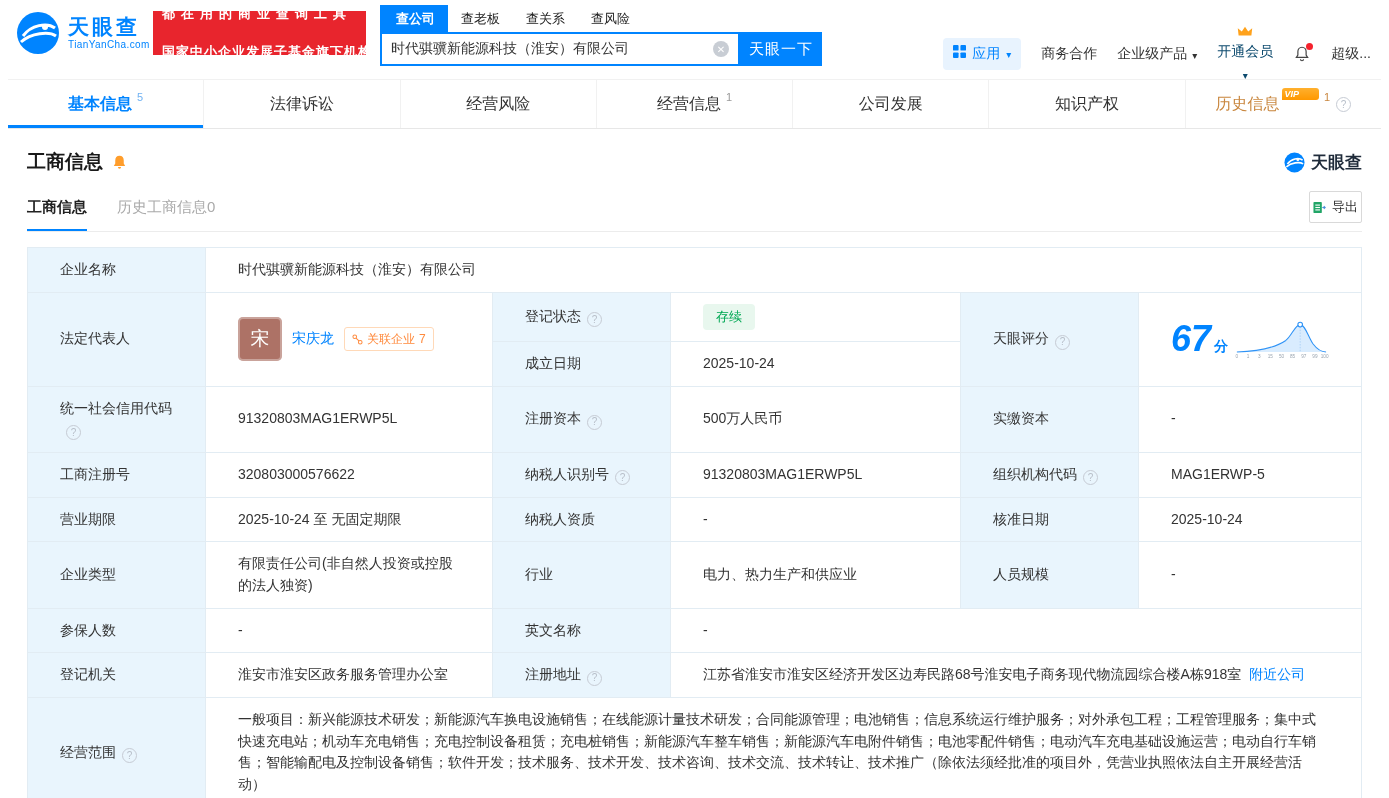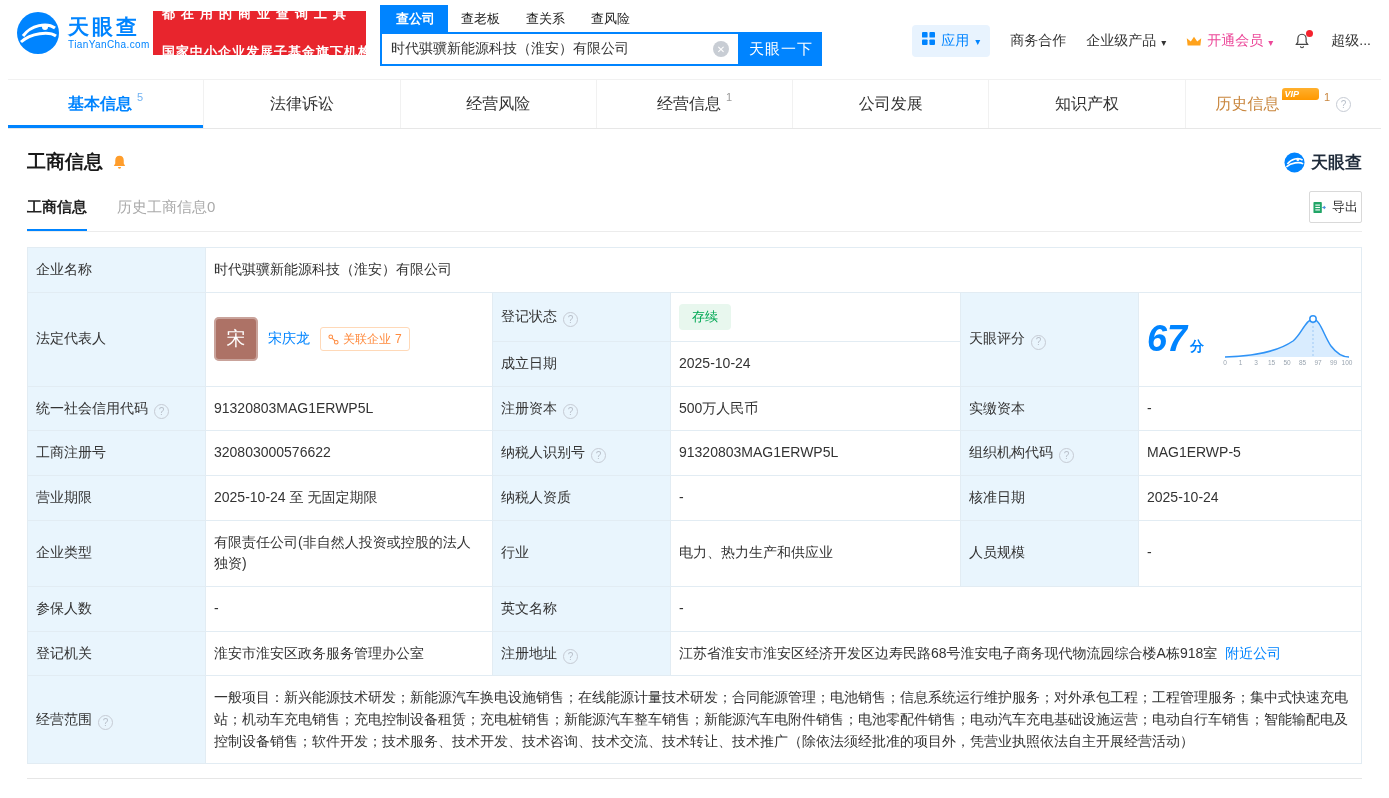--- a/index.html
+++ b/index.html
@@ -25,21 +25,21 @@
   .srow { display:flex; }
   .sbox { width:360px; height:34px; border:2px solid #0084ff; background:#fff; display:flex; align-items:center; padding:0 9px; }
   .sbox input { flex:1; border:none; outline:none; font-size:14px; color:#333; font-family:inherit; background:transparent; }
   .clear-btn { width:16px; height:16px; min-width:16px; border-radius:50%; background:#c8cdd4; color:#fff;
                display:flex; align-items:center; justify-content:center; font-size:10px; cursor:pointer; }
   .clear-btn::after { content:"✕"; }
   .search-btn { width:82px; height:34px; background:#0084ff; color:#fff; border:none; font-size:15px; cursor:pointer; font-family:inherit; letter-spacing:1px; }
   .topnav { position:absolute; right:18px; top:25px; display:flex; align-items:center; gap:20px; font-size:14px; white-space:nowrap; }
   .apps-btn { display:flex; gap:6px; background:#e8f3fe; color:#0084ff; padding:7px 10px; border-radius:4px; cursor:pointer; }
   .nav-item { color:#333; cursor:pointer; display:flex; align-items:center; gap:5px; }
-  .nav-item.vip { color:#ec4899; }
+  .nav-item.vip { color:#0c4a6e;flex-direction:column; }
   .caret::after { content:"▾"; font-size:10px; }
   .bell-wrap { position:relative; cursor:pointer; display:flex; }
   .bell-dot { position:absolute; top:-2px; right:-2px; width:7px; height:7px; background:#f5222d; border-radius:50%; }
   
   .maintabs { display:flex; margin:13px 8px 0; border-top:1px solid #f1f1f1; border-bottom:1px solid #e7e7e7; }
   .maintab { flex:1; height:48px; display:flex; align-items:center; justify-content:center; font-size:16px; color:#333; cursor:pointer; position:relative; }
   .maintab + .maintab { border-left:1px solid #f1f1f1; }
   .maintab.active { color:#0084ff; font-weight:bold; box-shadow: inset 0 -3px 0 #0084ff; }
   .tcount { font-size:11px; margin-left:5px; color:#999; align-self:flex-start; margin-top:11px; font-weight:normal; }
   .maintab.active .tcount { color:#6fb1f2; }
@@ -55,21 +55,21 @@
   .wm { display:flex; align-items:center; gap:6px; font-size:17px; font-weight:bold; color:#1f2b3a; }
   .subbar { margin-top:16px; border-bottom:1px solid #ececec; display:flex; justify-content:space-between; align-items:flex-end; }
   .subtabs { display:flex; gap:30px; }
   .subtab { font-size:15px; padding-bottom:12px; cursor:pointer; color:#222; }
   .subtab.active { font-weight:bold; border-bottom:2px solid #0084ff; }
   .subtab.inactive { color:#aaa; }
   .export-btn { display:flex; align-items:center; gap:6px; border:1px solid #d9d9d9; border-radius:2px; padding:6px 3px;
                 font-size:13px; color:#333; background:#fff; cursor:pointer; margin-bottom:8px; }
   
   .info-table { width:100%; border-collapse:collapse; margin-top:15px; table-layout:fixed; }
-  .info-table td { border:1px solid #e2ecf3; padding:11px 8px; font-size:14px; color:#333; line-height:1.55; word-break:break-all; vertical-align:middle; }
+  .info-table td { border:1px solid #e2ecf3; padding:11px 32px; font-size:14px; color:#333; line-height:1.55; word-break:break-all; vertical-align:middle; }
   td.lbl { background:#e9f5fd; color:#333; }
   .qmark { display:inline-flex; width:15px; height:15px; border:1px solid #c6cbd4; border-radius:50%; color:#b8bfc9;
            font-size:10px; align-items:center; justify-content:center; margin-left:6px; vertical-align:-2px; cursor:pointer; }
   .qmark::after { content:"?"; }
   .status-badge { display:inline-block; background:#e8f7ee; color:#00a854; font-size:13px; padding:3px 13px; border-radius:4px; }
   .rep-cell { display:flex; align-items:center; gap:10px; }
   .avatar { width:44px; height:44px; min-width:44px; background:#ad7266; border-radius:5px; color:#fff; font-size:19px;
             display:flex; align-items:center; justify-content:center; box-shadow:inset 0 0 0 2px rgba(255,255,255,.35); }
   .rep-name { color:#0084ff; cursor:pointer; white-space:nowrap; }
   .rel-badge { display:inline-flex; align-items:center; gap:4px; border:1px solid #ffd9b8; border-radius:3px; padding:2px 7px;

